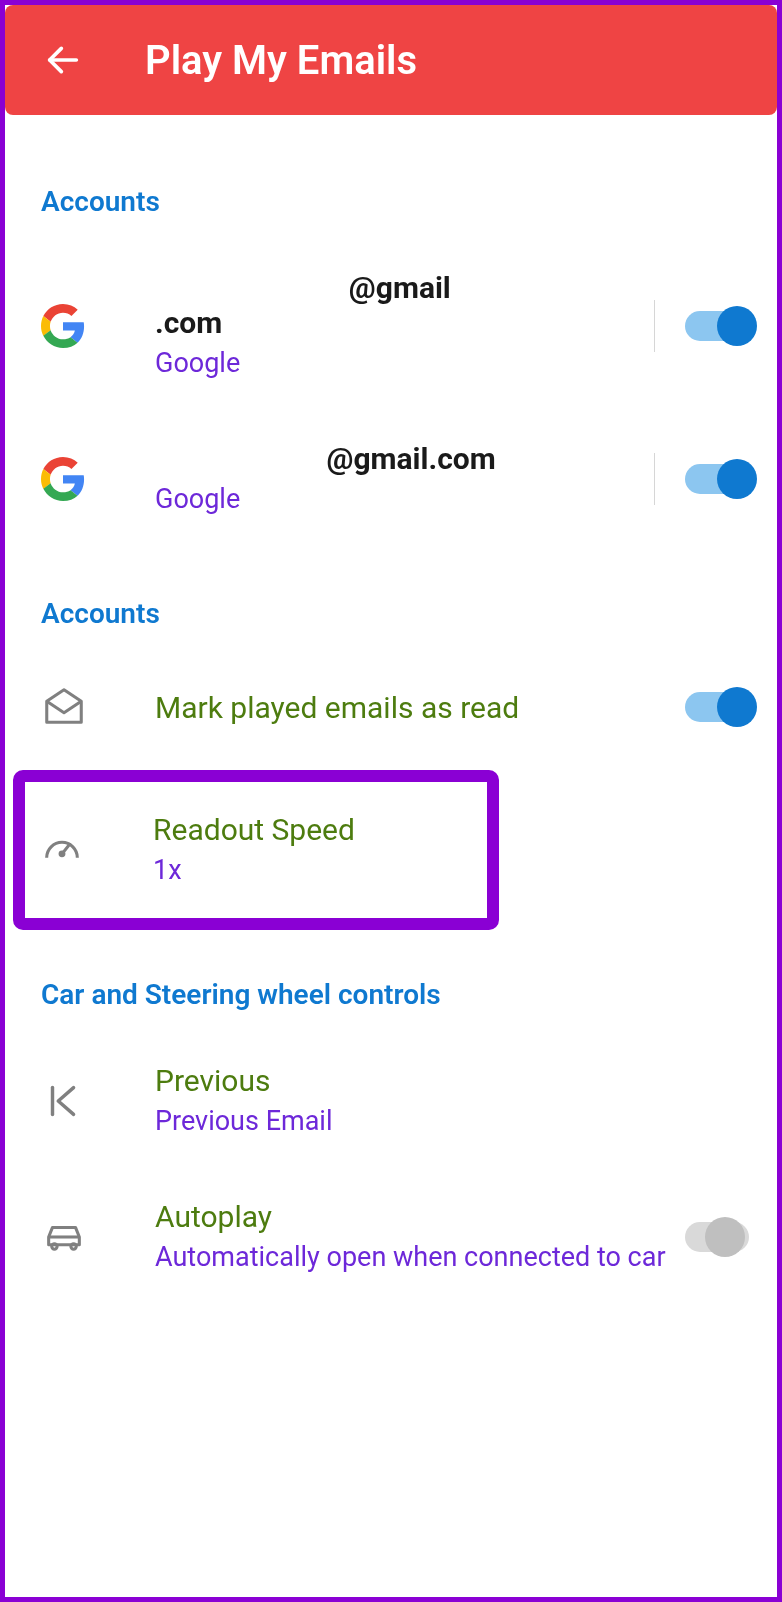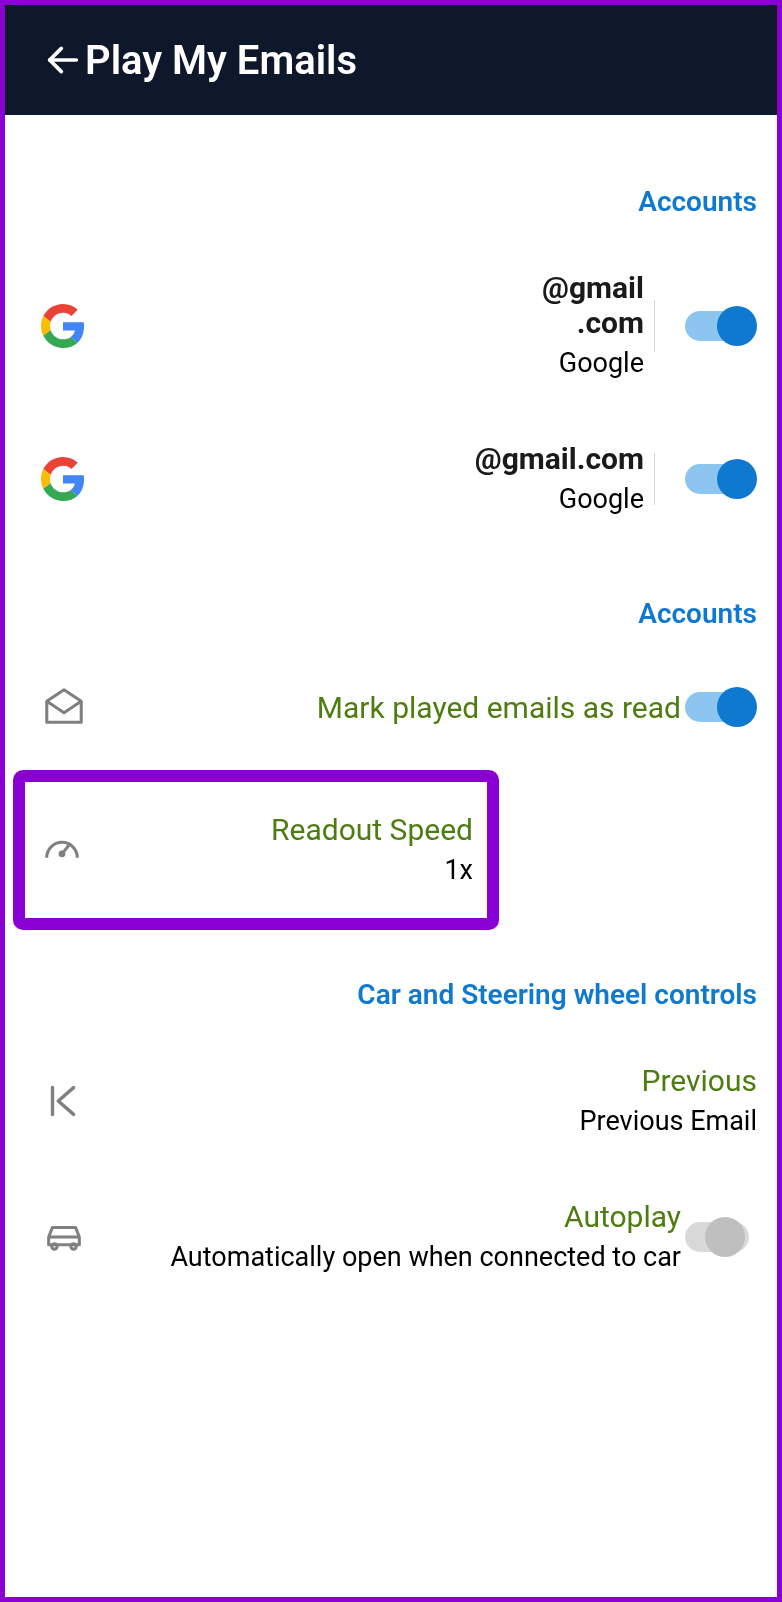--- a/index.html
+++ b/index.html
@@ -6,42 +6,43 @@
   body {
     width: 782px;
     height: 1602px;
     background: #ffffff;
     font-family: -apple-system, BlinkMacSystemFont, "Segoe UI", Roboto, sans-serif;
     border: 5px solid #8a00d4;
     position: relative;
     overflow: hidden;
   }
   .header {
-    background: #0f172a;
+    background: #ef4444;
     height: 110px;
     display: flex;
     align-items: center;
     padding: 0 36px;
+    gap: 60px;
+    border-radius: 8px;
   }
   .back-arrow {
     width: 44px;
     height: 44px;
     display: flex;
     align-items: center;
     justify-content: center;
     cursor: pointer;
   }
   .header-title {
     color: #ffffff;
     font-size: 40px;
     font-weight: 600;
   }
   .content {
     padding: 40px 20px 0 36px;
-    text-align: right;
   }
   .section-header {
     color: #0f79d0;
     font-size: 28px;
     font-weight: 600;
     margin: 30px 0 22px 0;
   }
   .row {
     display: flex;
     align-items: center;
@@ -63,21 +64,21 @@
     flex-direction: column;
     justify-content: center;
   }
   .row-title {
     font-size: 30px;
     color: #4d7c0f;
     font-weight: 400;
   }
   .row-sub {
     font-size: 27px;
-    color: #000000;
+    color: #6d28d9;
     margin-top: 6px;
     line-height: 1.3;
   }
   .row-email {
     font-size: 30px;
     color: #1a1a1a;
     font-weight: 700;
     white-space: pre;
   }
   .toggle {

